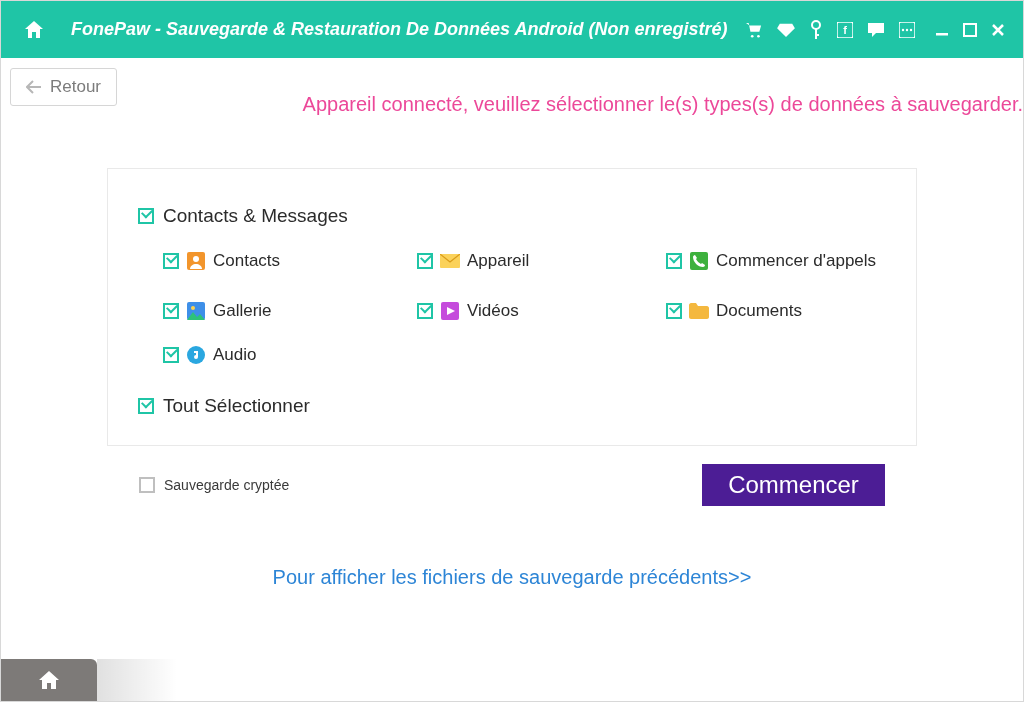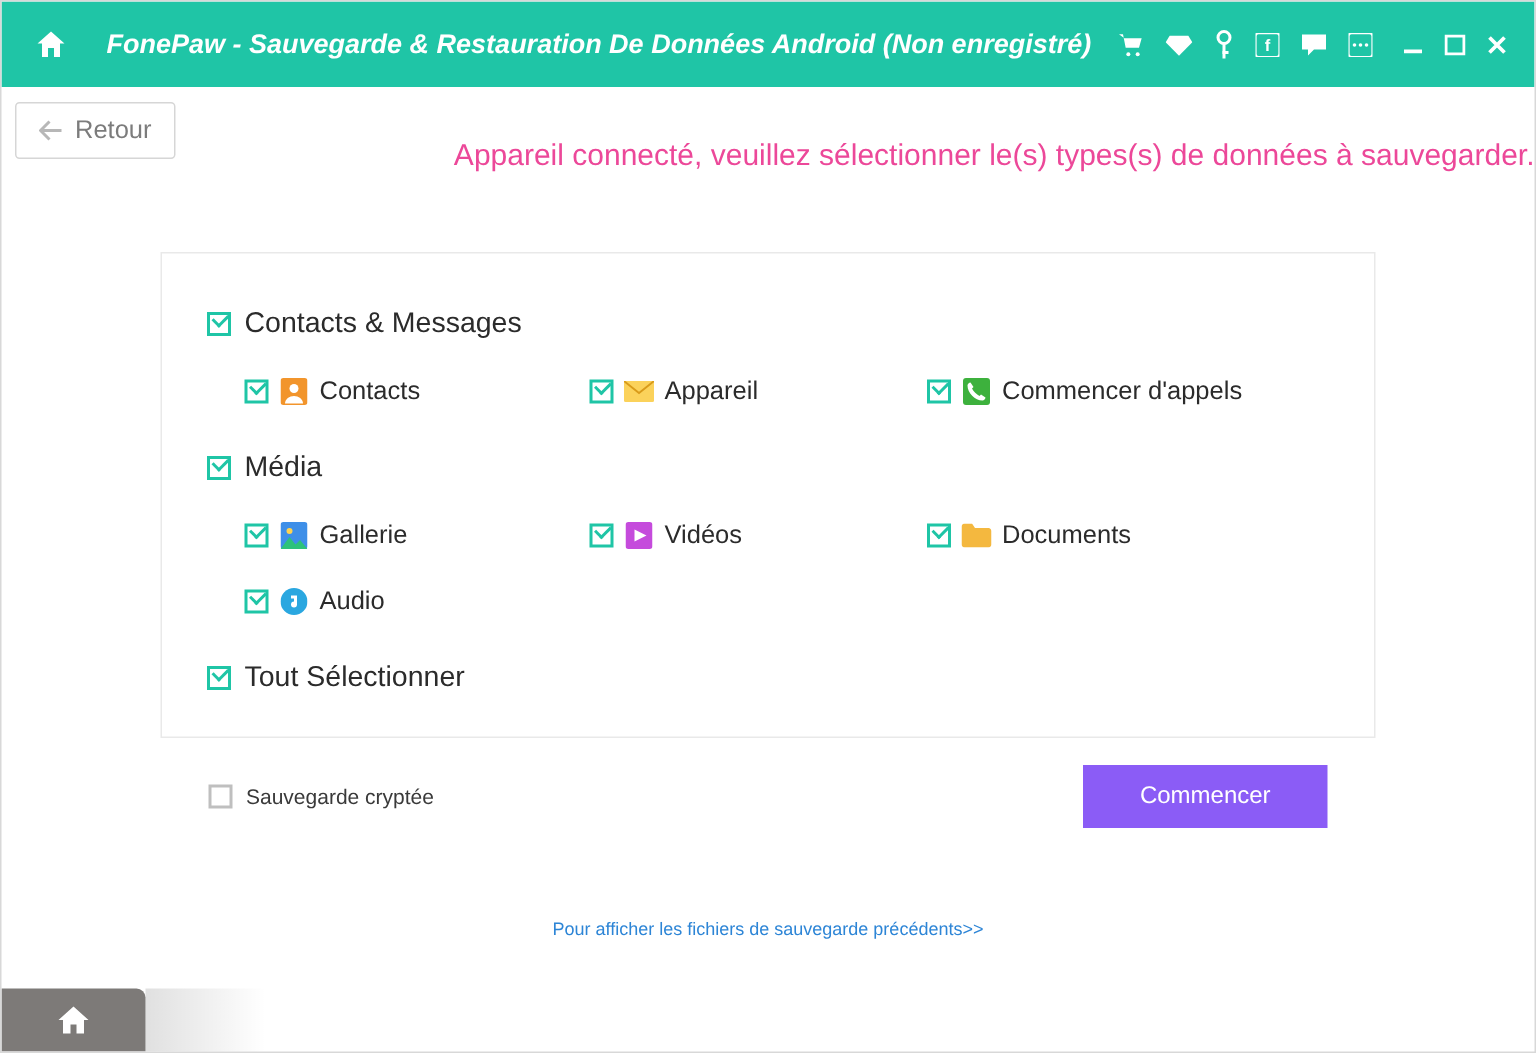--- a/index.html
+++ b/index.html
@@ -100,20 +100,21 @@
     border-bottom: 2px solid #1fc5a6;
     transform: rotate(-45deg);
   }
   .cbox.empty { border-color: #bfbfbf; }
   .items-row {
     display: grid;
     grid-template-columns: 230px 225px 225px;
     margin-left: 25px;
     margin-bottom: 30px;
     row-gap: 24px;
+    gap: 24px;
   }
   .item {
     display: flex;
     align-items: center;
     gap: 7px;
     font-size: 17px;
     color: #2b2b2b;
   }
   .item .icon-box {
     width: 20px; height: 20px;
@@ -128,34 +129,34 @@
     justify-content: space-between;
   }
   .encrypt-row {
     display: flex;
     align-items: center;
     gap: 9px;
     font-size: 14px;
     color: #3a3a3a;
   }
   .start-btn {
-    width: 163px;
+    width: 183px;
     height: 42px;
-    background: #8b5cf6;
+    background: #4c1d95;
     color: #fff;
-    font-size: 16px;
+    font-size: 24px;
     border: none;
     cursor: pointer;
   }
   .prev-link {
     display: block;
     text-align: center;
     margin-top: 60px;
     color: #2d85d6;
-    font-size: 12px;
+    font-size: 20px;
     cursor: pointer;
   }
   .footer-home {
     position: absolute;
     left: 0; bottom: 0;
     width: 96px; height: 42px;
     background: #7d7a78;
     display: flex;
     align-items: center;
     justify-content: center;
@@ -278,24 +279,20 @@
         <span class="icon-box">
           <svg width="18" height="18" viewBox="0 0 18 18">
               <rect width="18" height="18" rx="2" fill="#3db13d"></rect>
               <path fill="#fff" d="M5 3c-1 0-2 1-2 2 0 5 5 10 10 10 1 0 2-1 2-2l-3-2-1 1c-2-1-4-3-5-5l1-1z"></path>
             </svg>
         </span>
         <span>Commencer d'appels</span>
       </div>
     </div>
 
-    <div class="category-header">
-      <span class="cbox checked"></span>
-      <span>Média</span>
-    </div>
     <div class="items-row">
       <div class="item">
         <span class="cbox checked"></span>
         <span class="icon-box">
           <svg width="18" height="18" viewBox="0 0 18 18">
               <rect width="18" height="18" rx="2" fill="#3e8fe8"></rect>
               <circle cx="6" cy="6" r="2" fill="#ffd34f"></circle>
               <path fill="#2dc27a" d="M0 18l6-8 4 5 3-3 5 6z"></path>
             </svg>
         </span>

